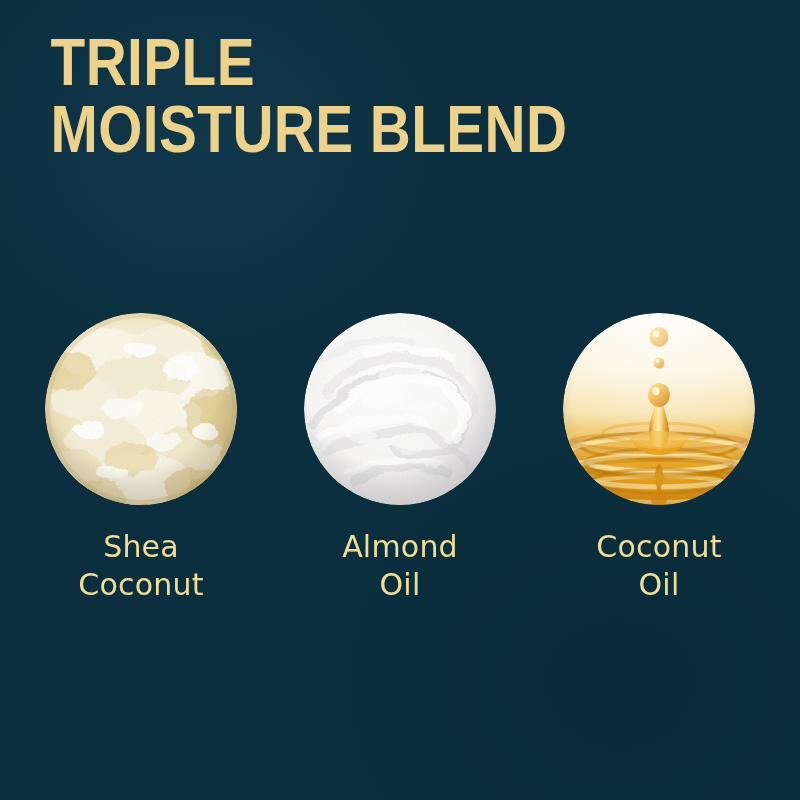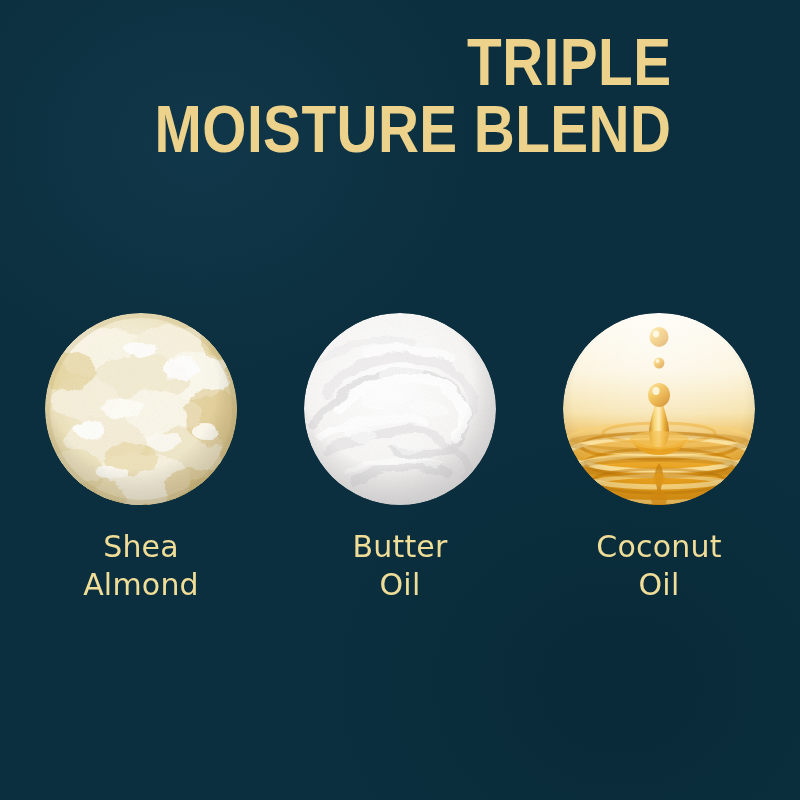--- a/index.html
+++ b/index.html
@@ -41,21 +41,21 @@
     background: radial-gradient(ellipse at 50% 50%, rgba(8,40,54,0.75) 0%, rgba(9,43,57,0.0) 70%);
     pointer-events: none;
   }
 
   
   .title-block {
     position: absolute;
     top: 30px;
     left: 0;
     width: 722px;
-    text-align: right;
+    text-align: left;
   }
   .title-line {
     color: #ecd28a;
     font-family: "Liberation Sans Narrow", "Liberation Sans", sans-serif;
     font-weight: 700;
     text-transform: uppercase;
     letter-spacing: 0.5px;
     line-height: 0.98;
     white-space: nowrap;
   }
@@ -191,21 +191,21 @@
             <rect width="192" height="192" filter="url(#sheaGrain)" opacity="0.34"></rect>
             <radialGradient id="sheaVig" cx="46%" cy="38%" r="72%">
               <stop offset="60%" stop-color="rgba(0,0,0,0)"></stop>
               <stop offset="100%" stop-color="rgba(120,100,50,0.30)"></stop>
             </radialGradient>
             <rect width="192" height="192" fill="url(#sheaVig)"></rect>
           </g>
         </svg>
       </div>
       <div class="ing-label">Shea
-Almond</div>
+Coconut</div>
     </div>
 
     <div class="ingredient">
       <div class="swatch">
         <svg viewBox="0 0 192 192" xmlns="http://www.w3.org/2000/svg" aria-hidden="true">
           <defs>
             <radialGradient id="cocoBase" cx="44%" cy="36%" r="80%">
               <stop offset="0%" stop-color="#ffffff"></stop>
               <stop offset="55%" stop-color="#f7f6f5"></stop>
               <stop offset="85%" stop-color="#eceaea"></stop>
@@ -256,21 +256,21 @@
             <rect width="192" height="192" filter="url(#cocoGrain)" opacity="0.40"></rect>
 
             <radialGradient id="cocoVig" cx="44%" cy="36%" r="74%">
               <stop offset="58%" stop-color="rgba(0,0,0,0)"></stop>
               <stop offset="100%" stop-color="rgba(110,110,115,0.26)"></stop>
             </radialGradient>
             <rect width="192" height="192" fill="url(#cocoVig)"></rect>
           </g>
         </svg>
       </div>
-      <div class="ing-label">Butter
+      <div class="ing-label">Almond
 Oil</div>
     </div>
 
     <div class="ingredient">
       <div class="swatch">
         <svg viewBox="0 0 192 192" xmlns="http://www.w3.org/2000/svg" aria-hidden="true">
           <defs>
             <linearGradient id="oilBg" x1="0" y1="0" x2="0" y2="1">
               <stop offset="0%" stop-color="#fdfaf0"></stop>
               <stop offset="30%" stop-color="#fbf3dc"></stop>

